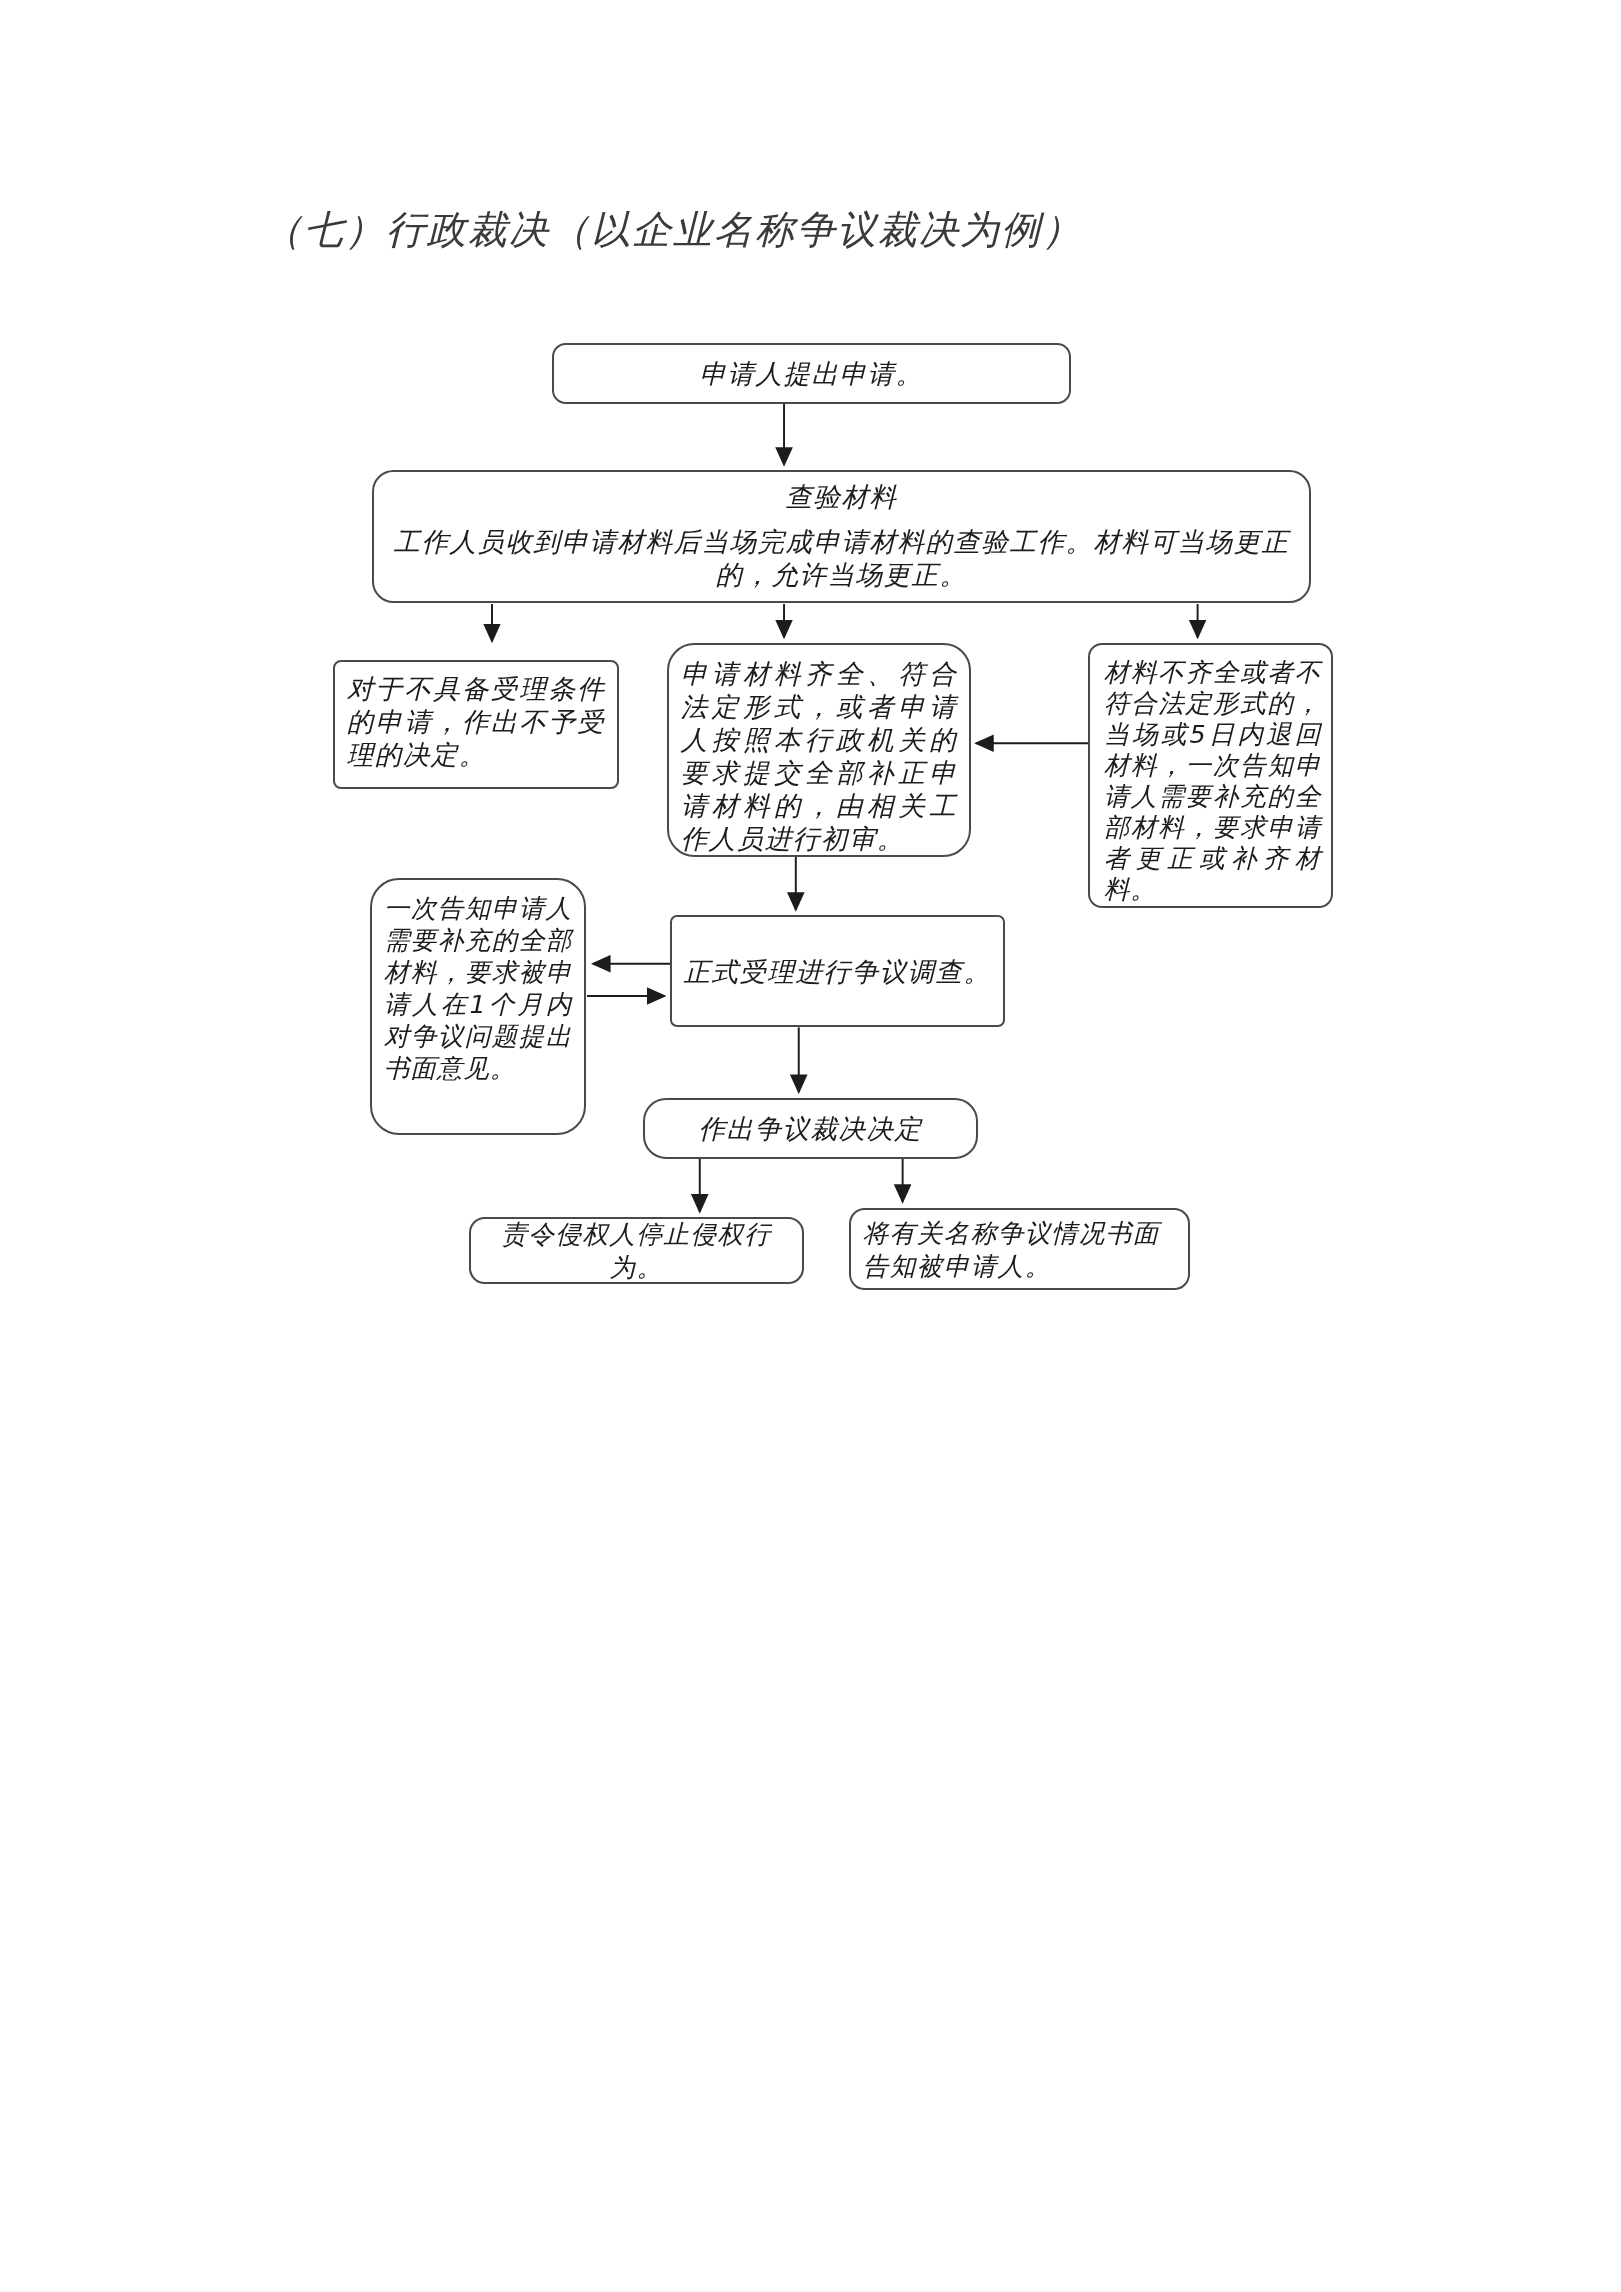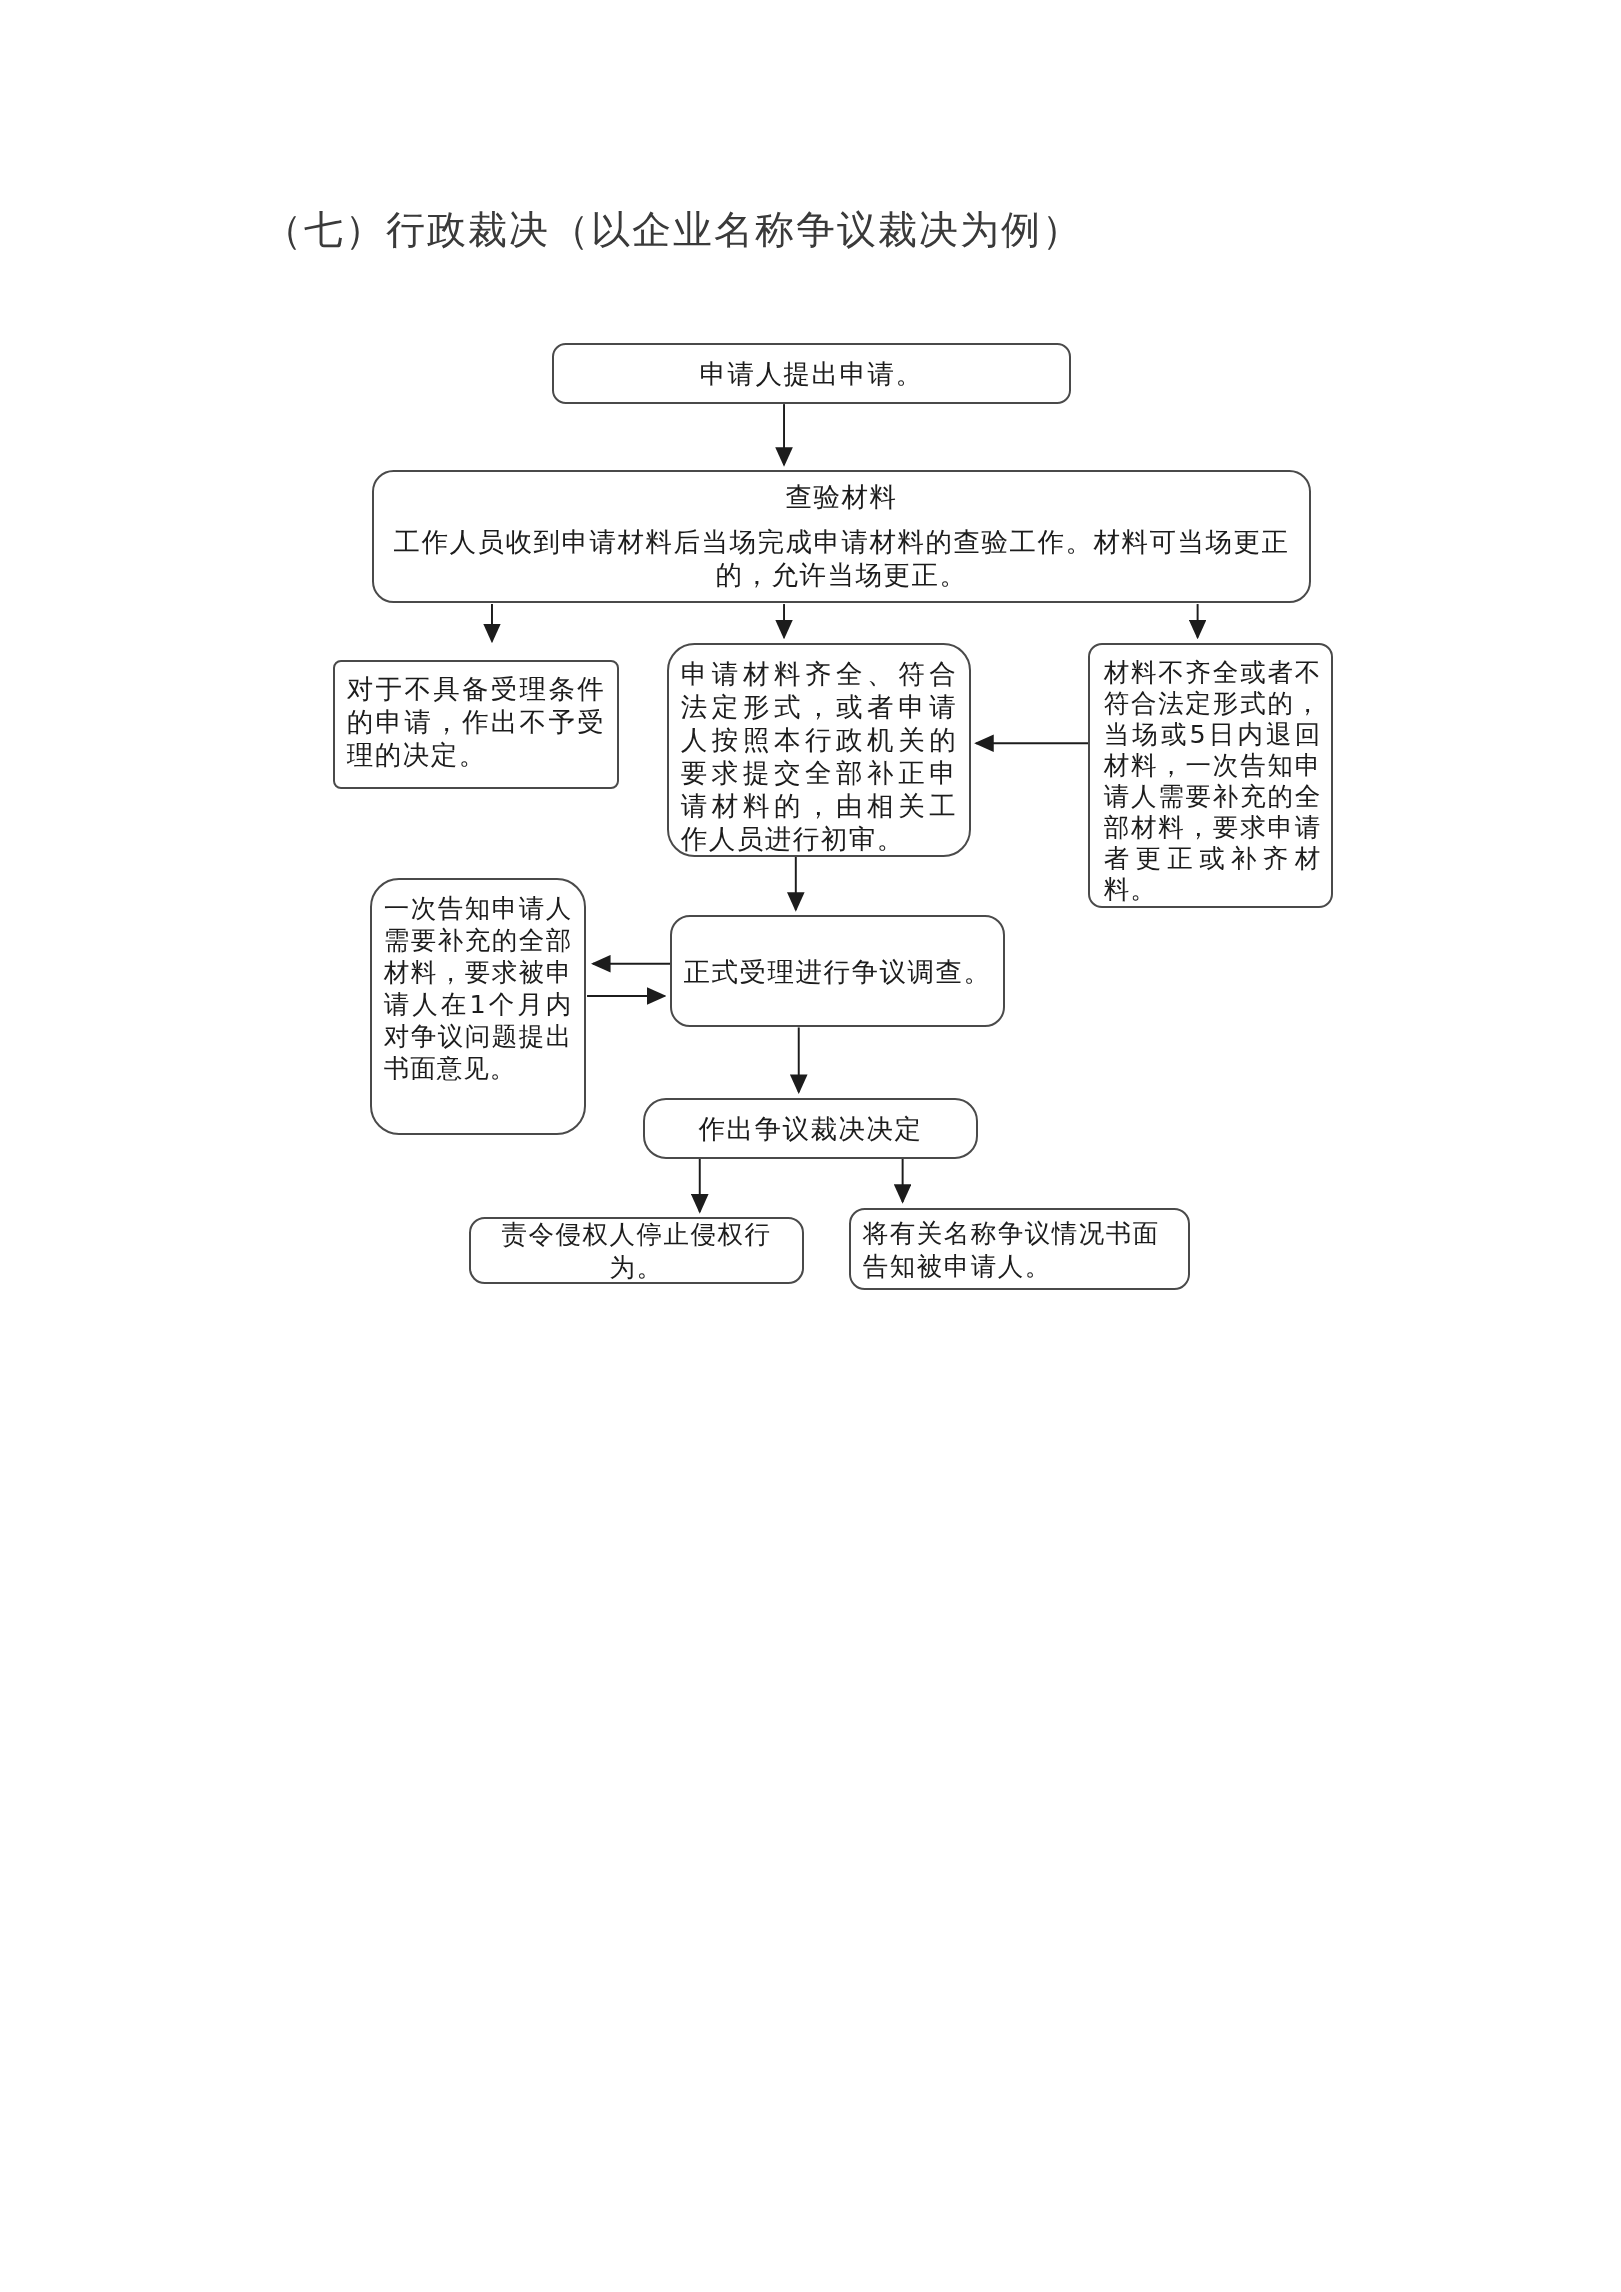--- a/index.html
+++ b/index.html
@@ -8,20 +8,21 @@
     --c-arrow:#1c1c1c;
     --c-title:#3a3a3a;
   }
   html,body{margin:0;padding:0;background:#ffffff;}
   .page{
     position:relative;
     width:1621px;height:2231px;
     background:#ffffff;
     font-family:"DejaVu Sans","Liberation Sans",sans-serif;
     overflow:hidden;
+    font-style:italic;
   }
   .doc-title{
     position:absolute;left:263px;top:202px;
     margin:0;
     font-size:39px;line-height:55px;font-weight:400;
     letter-spacing:2px;
     color:var(--c-title);
     white-space:nowrap;
   }
   .arrows{position:absolute;left:0;top:0;z-index:1;pointer-events:none;}
@@ -42,21 +43,21 @@
     text-align:center;padding:3.9px 9.8px;
   }
   .node .heading{display:block;text-align:center;margin-bottom:12px;}
   .node .body{display:block;}
   #node-apply  {left:524px;top:343px;width:519px;height:61px;border-radius:13.7px;margin-left:28px;}
   #node-check  {left:372px;top:470px;width:939px;height:133px;border-radius:21.6px;text-align:center;padding:7.8px 13.7px;}
   #node-reject {left:333px;top:660px;width:286px;height:129px;border-radius:8px;}
   #node-preliminary{left:667px;top:643px;width:304px;height:214px;border-radius:27.4px;padding:11.8px 11.8px;}
   #node-return {left:1088px;top:643px;width:245px;height:265px;border-radius:14px;padding:11.8px 9.8px 9.8px 13.7px;font-size:25.5px;line-height:31px;letter-spacing:1px;}
   #node-notify {left:370px;top:878px;width:216px;height:257px;border-radius:29px;padding:11.8px 11.8px;font-size:25.5px;line-height:32px;letter-spacing:1px;}
-  #node-accept {left:670px;top:915px;width:335px;height:112px;border-radius:20px;}
+  #node-accept {left:670px;top:915px;width:335px;height:112px;border-radius:7px;}
   #node-decision{left:643px;top:1098px;width:335px;height:61px;border-radius:23px;}
   #node-stop   {left:469px;top:1217px;width:335px;height:67px;border-radius:15.7px;font-size:25.5px;}
   #node-mediate{left:849px;top:1208px;width:341px;height:82px;border-radius:15.7px;padding:6.9px 11.8px;font-size:25.5px;line-height:33px;text-align:left;}
 </style>
 </head>
 <body>
 
 <div class="page">
 
   <h1 class="doc-title">（七）行政裁决（以企业名称争议裁决为例）</h1>

